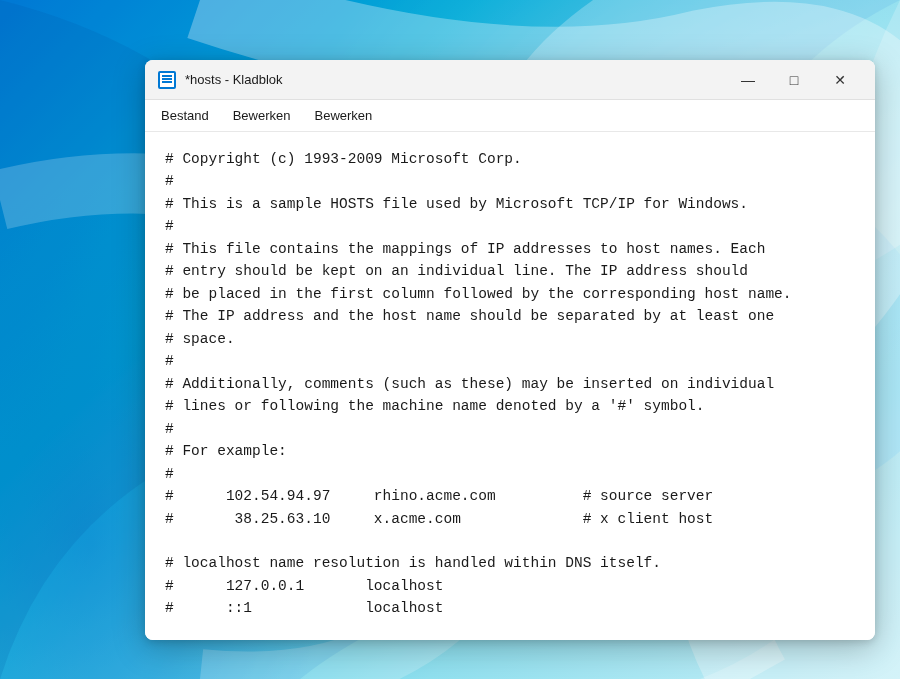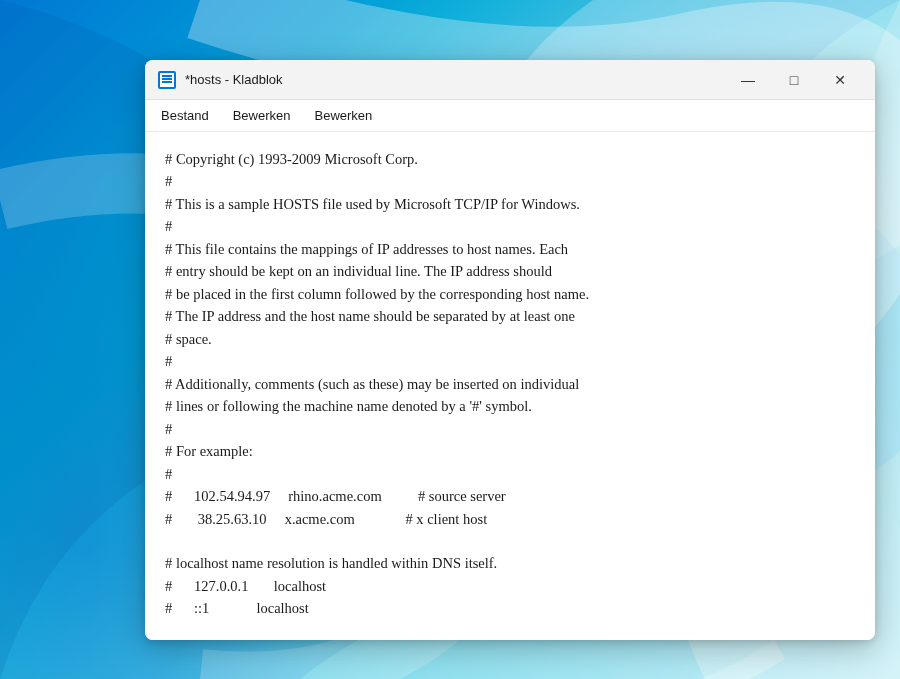--- a/index.html
+++ b/index.html
@@ -143,21 +143,21 @@
     }
 
     .text-area-container {
       flex: 1;
       overflow: auto;
       padding: 16px 20px;
       background: #ffffff;
     }
 
     .text-content {
-      font-family: Liberation Serif, serif;
+      font-family: Liberation Mono, monospace;
       font-size: 14.5px;
       line-height: 1.55;
       color: #1a1a1a;
       white-space: pre;
       outline: none;
       min-height: 100%;
       tab-size: 8;
     }
 
     @keyframes blink {

